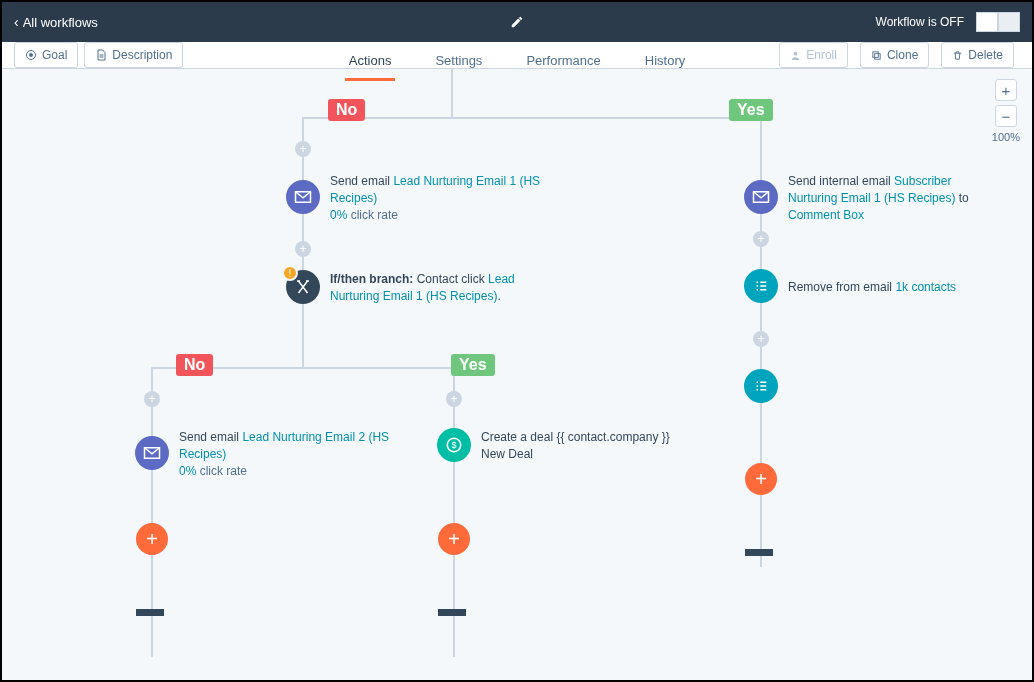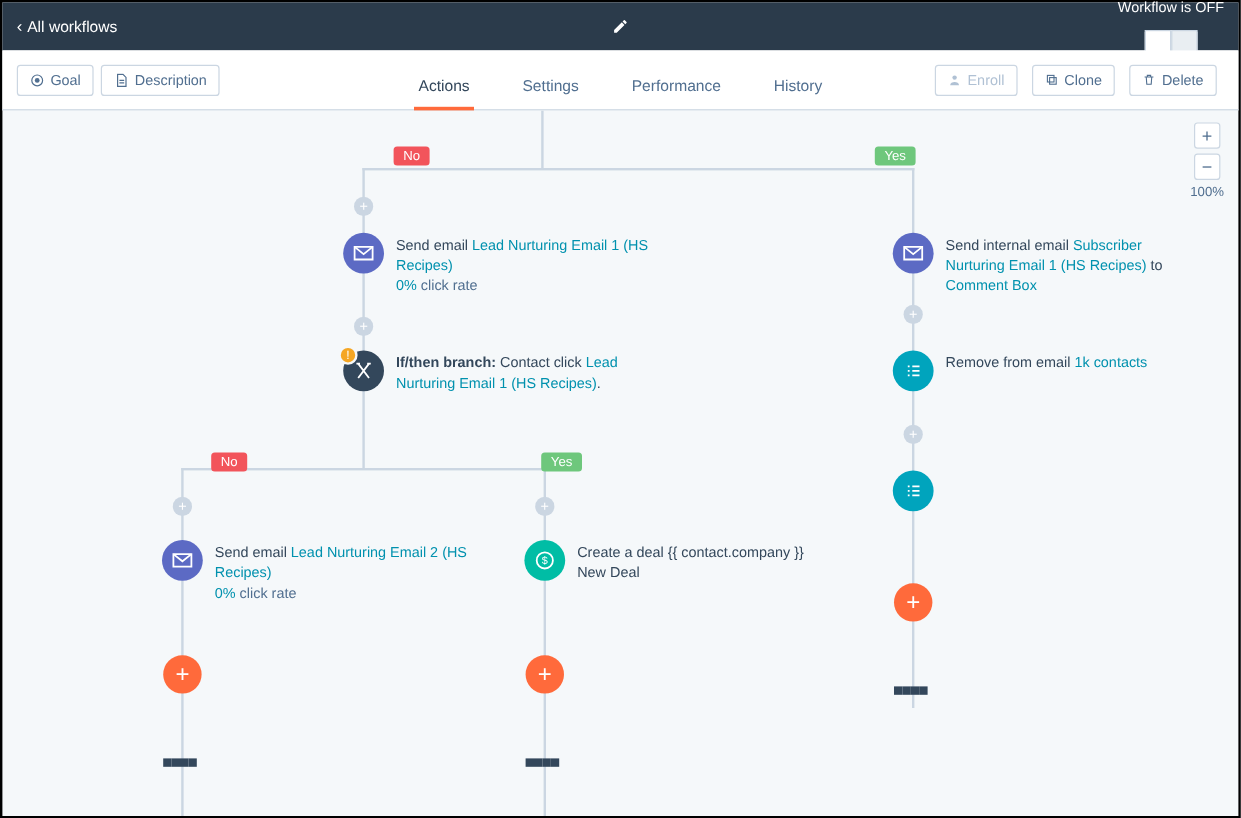--- a/index.html
+++ b/index.html
@@ -6,53 +6,53 @@
   html, body { width: 1034px; height: 682px; overflow: hidden; font-family: -apple-system, "Segoe UI", Arial, sans-serif; background:#000; }
   .frame { position: relative; width: 1034px; height: 682px; background:#f5f8fa; border:2px solid #000; }
 
   
   .navbar { height: 40px; background:#2b3b4b; color:#fff; display:flex; align-items:center; padding:0 12px; font-size:13px; }
   .back { display:flex; align-items:center; gap:4px; cursor:pointer; }
   .back-chev { font-size:14px; }
   .nav-title-wrap { position:absolute; left:0; right:0; display:flex; justify-content:center; pointer-events:none; }
   .nav-title { font-size:16px; font-weight:600; display:flex; align-items:center; gap:8px; pointer-events:auto; }
   .edit-icon { width:14px; height:14px; }
-  .nav-right { margin-left:auto; display:flex; align-items:center; gap:12px; font-size:12px;flex-direction:column; }
+  .nav-right { margin-left:auto; display:flex; align-items:center; gap:12px; font-size:12px; }
   .toggle { width:44px; height:20px; background:#e9eef2; border-radius:2px; position:relative; display:flex; }
   .toggle-half { flex:1; border:1px solid #cbd6e2; }
   .toggle-half.on { background:#fff; }
 
   
-  .subbar { height:50px; background:#fff; border-bottom:1px solid #cbd6e2; display:flex; align-items:center; padding:0 12px; position:relative; }
+  .subbar { height:27px; background:#fff; border-bottom:1px solid #cbd6e2; display:flex; align-items:center; padding:0 12px; position:relative; }
   .sb-btn { border:1px solid #cbd6e2; background:#fff; color:#516f90; font-size:12px; padding:5px 10px; border-radius:3px; display:flex; align-items:center; gap:5px; cursor:pointer; margin-right:6px; }
   .tabs { position:absolute; left:0; right:0; display:flex; justify-content:center; gap:36px; font-size:13px; color:#516f90; pointer-events:none; }
   .tab { padding:10px 4px; cursor:pointer; pointer-events:auto;margin-top:13px; }
   .tab.active { color:#33475b; border-bottom:3px solid #ff6a3b; font-weight:500; }
   .sb-right { margin-left:auto; display:flex; gap:6px; }
   .sb-right .sb-btn.muted { color:#b0c1d4; }
 
   
   .canvas { position:relative; width:100%; height:598px; overflow:hidden; }
   .zoom-ctrl { position:absolute; top:10px; right:12px; display:flex; flex-direction:column; align-items:center; gap:4px; }
   .zoom-btn { width:22px; height:22px; border:1px solid #cbd6e2; background:#fff; color:#516f90; font-size:15px; display:flex; align-items:center; justify-content:center; cursor:pointer; border-radius:3px; }
   .zoom-label { font-size:11px; color:#516f90; }
 
   
   .line { position:absolute; background:#cbd6e2; }
 
   
-  .branch-badge { position:absolute; font-size:11px; font-weight:400; color:#fff; padding:2px 8px; border-radius:3px; }
+  .branch-badge { position:absolute; font-size:16px; font-weight:700; color:#fff; padding:2px 8px; border-radius:3px; }
   .badge-no  { background:#f2545b; }
   .badge-yes { background:#6ec77c; }
 
   
   .plus-dot { position:absolute; width:16px; height:16px; border-radius:50%; background:#cbd6e2; color:#fff; font-size:12px; display:flex; align-items:center; justify-content:center; cursor:pointer; }
 
   
-  .node { position:absolute; display:flex; align-items:flex-start; gap:10px; font-size:12px; color:#33475b; max-width:260px; }
+  .node { position:absolute; display:flex; align-items:center; gap:10px; font-size:12px; color:#33475b; max-width:260px; }
   .node .txt { line-height:1.4; padding-top:2px; }
   .node .txt .sub { color:#516f90; }
   .link { color:#0091ae; }
   .icon-circle { width:34px; height:34px; border-radius:50%; display:flex; align-items:center; justify-content:center; flex-shrink:0; }
   .ic-mail { background:#5c6ac4; }
   .ic-branch { background:#33475b; }
   .ic-list { background:#00a4bd; }
   .ic-deal { background:#00bda5; }
   .icon-circle svg { width:18px; height:18px; fill:#fff; }
   .node .accent { position:absolute; width:16px; height:16px; border-radius:50%; background:#f5a623; color:#fff; font-size:10px; display:flex; align-items:center; justify-content:center; left:-4px; top:-4px; border:2px solid #f5f8fa; }

